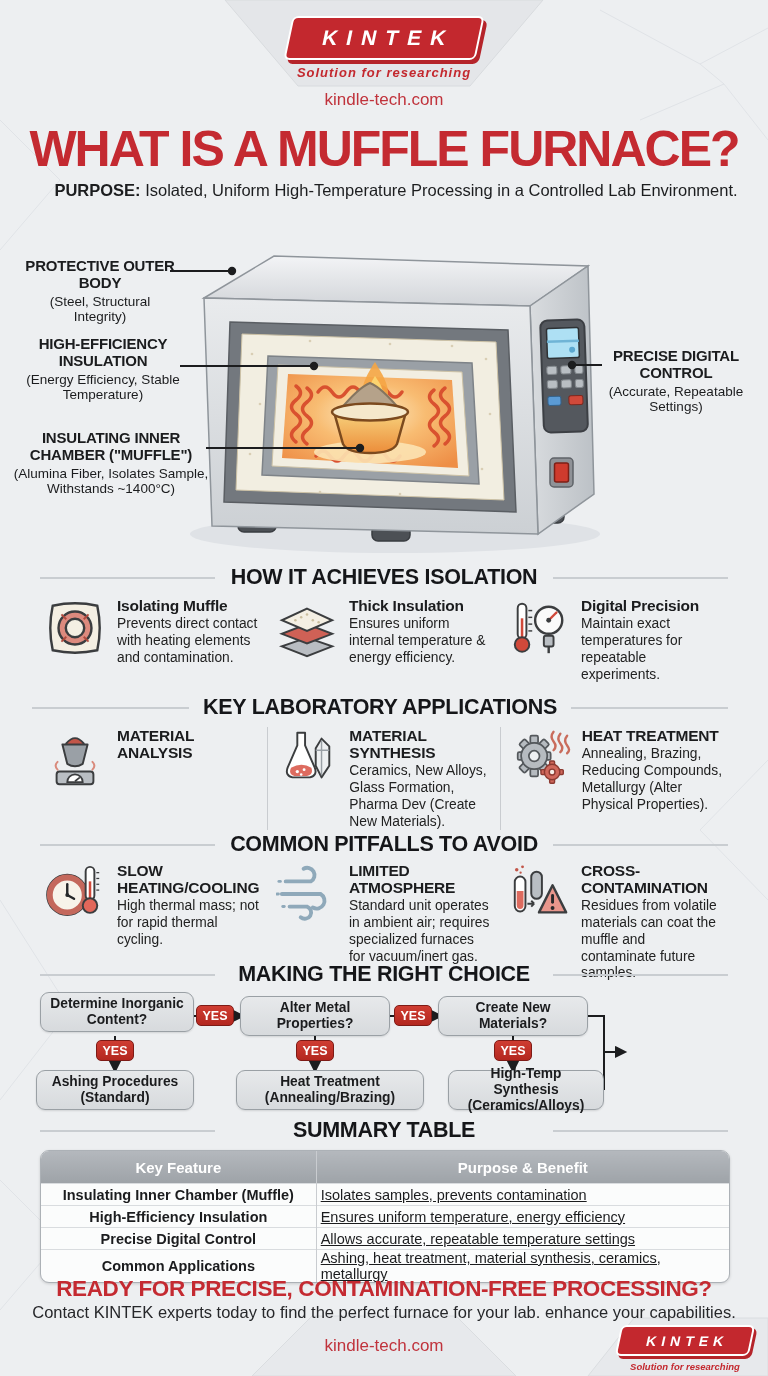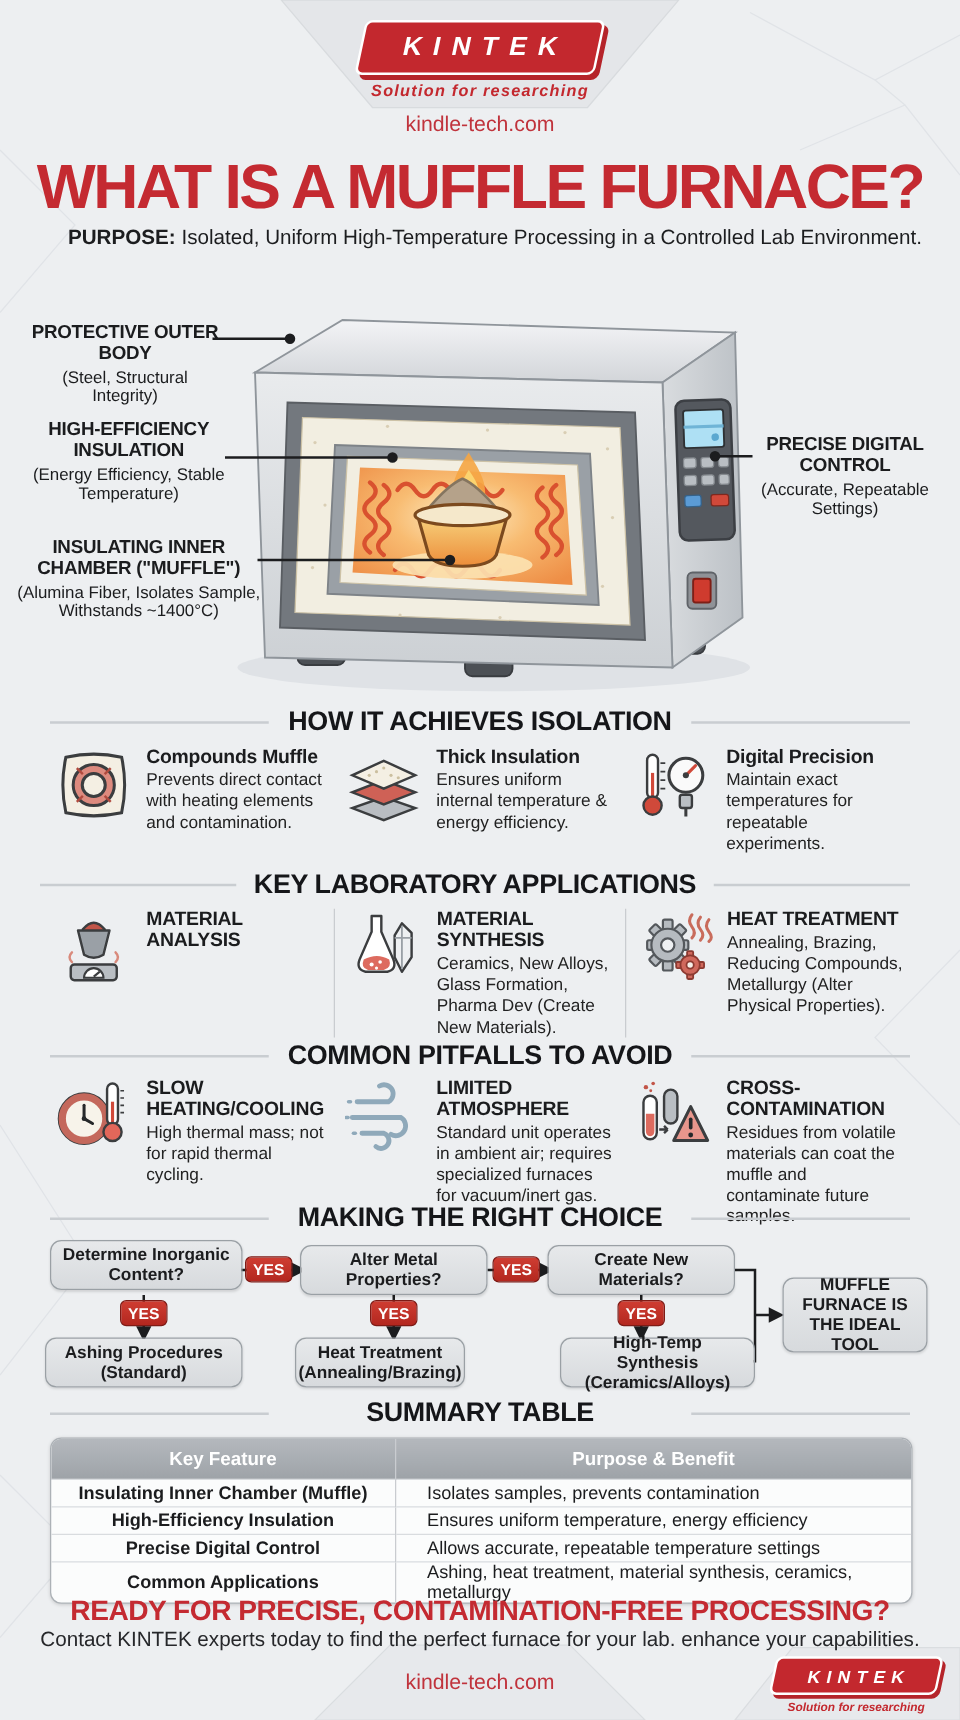--- a/index.html
+++ b/index.html
@@ -60,21 +60,21 @@
   .flow svg{position:absolute;inset:0;}
 
   
   .stable{position:absolute;left:40px;top:1150px;width:688px;border:1px solid #acb1b6;border-radius:9px;
           overflow:hidden;box-shadow:0 1px 3px rgba(0,0,0,.15);background:#fbfcfc;}
   .stable table{border-collapse:collapse;width:100%;}
   .stable th{background:linear-gradient(#b4b8bd,#9ea3a8);color:#fff;font-size:15px;font-weight:700;
              height:30px;text-align:center;}
   .stable td{font-size:14.5px;height:21px;border-top:1px solid #d9dcdf;padding:0;}
   .stable td.k{font-weight:700;text-align:center;width:40%;}
-  .stable td.v{padding-left:25px;}
+  .stable td.v{padding-left:4px;text-decoration:underline;}
   .stable th + th, .stable td + td{border-left:1px solid #c9ccd0;}
 
   .cta-h{position:absolute;width:100%;text-align:center;color:#c42a31;font-weight:800;font-size:22.5px;
          letter-spacing:-0.4px;}
   .cta-s{position:absolute;width:100%;text-align:center;font-size:16.5px;color:#26272a;}
 </style>
 </head>
 <body>
 
 <div class="page">
@@ -234,21 +234,21 @@
         <circle cx="32" cy="32" r="17" fill="#dd8a7e" stroke="#3b3d3f" stroke-width="2.5"></circle>
         <circle cx="32" cy="32" r="9.5" fill="#f4efe3" stroke="#3b3d3f" stroke-width="2.5"></circle>
         <g stroke="#b04a3e" stroke-width="2">
             <line x1="18" y1="18" x2="23" y2="23"></line>
             <line x1="46" y1="18" x2="41" y2="23"></line>
             <line x1="18" y1="46" x2="23" y2="41"></line>
             <line x1="46" y1="46" x2="41" y2="41"></line>
           </g>
       </svg>
       <div class="txt">
-        <h3>Compounds Muffle</h3>
+        <h3>Isolating Muffle</h3>
         <p>Prevents direct contact with heating elements and contamination.</p>
       </div>
     </div>
     <div class="col">
       <svg class="icn" viewBox="0 0 64 64">
         <polygon points="32,42 58,51 32,61 6,51" fill="#b9bdc2" stroke="#3b3d3f" stroke-width="2"></polygon>
         <polygon points="32,28 58,38 32,48 6,38" fill="#cf6156" stroke="#3b3d3f" stroke-width="2"></polygon>
         <polygon points="32,12 58,24 32,35 6,24" fill="#f4efe3" stroke="#3b3d3f" stroke-width="2"></polygon>
         <g fill="#cbbf9f">
             <circle cx="26" cy="21" r="1.3"></circle>
@@ -448,23 +448,22 @@
     </svg>
     <div class="fbox" style="left:40px;top:4px;width:154px;height:40px;">Determine Inorganic Content?</div>
     <div class="fbox" style="left:240px;top:8px;width:150px;height:40px;">Alter Metal Properties?</div>
     <div class="fbox" style="left:438px;top:8px;width:150px;height:40px;">Create New Materials?</div>
     <div class="yes" style="left:196px;top:17px;">YES</div>
     <div class="yes" style="left:394px;top:17px;">YES</div>
     <div class="yes" style="left:96px;top:52px;">YES</div>
     <div class="yes" style="left:296px;top:52px;">YES</div>
     <div class="yes" style="left:494px;top:52px;">YES</div>
     <div class="fbox" style="left:36px;top:82px;width:158px;height:40px;">Ashing Procedures (Standard)</div>
-    <div class="fbox" style="left:236px;top:82px;width:136px;height:40px;">Heat Treatment (Annealing/Brazing)</div>
+    <div class="fbox" style="left:236px;top:82px;width:188px;height:40px;">Heat Treatment (Annealing/Brazing)</div>
     <div class="fbox" style="left:448px;top:82px;width:156px;height:40px;">High-Temp Synthesis (Ceramics/Alloys)</div>
-    <div class="fbox" style="left:626px;top:34px;width:116px;height:60px;">MUFFLE FURNACE IS THE IDEAL TOOL</div>
   </div>
 
   <div class="sec-title layer" style="top:1118px;">
     <span class="rule"></span>
     <h2>SUMMARY TABLE</h2>
     <span class="rule"></span>
   </div>
   <div class="stable layer">
     <table>
       <tbody>

